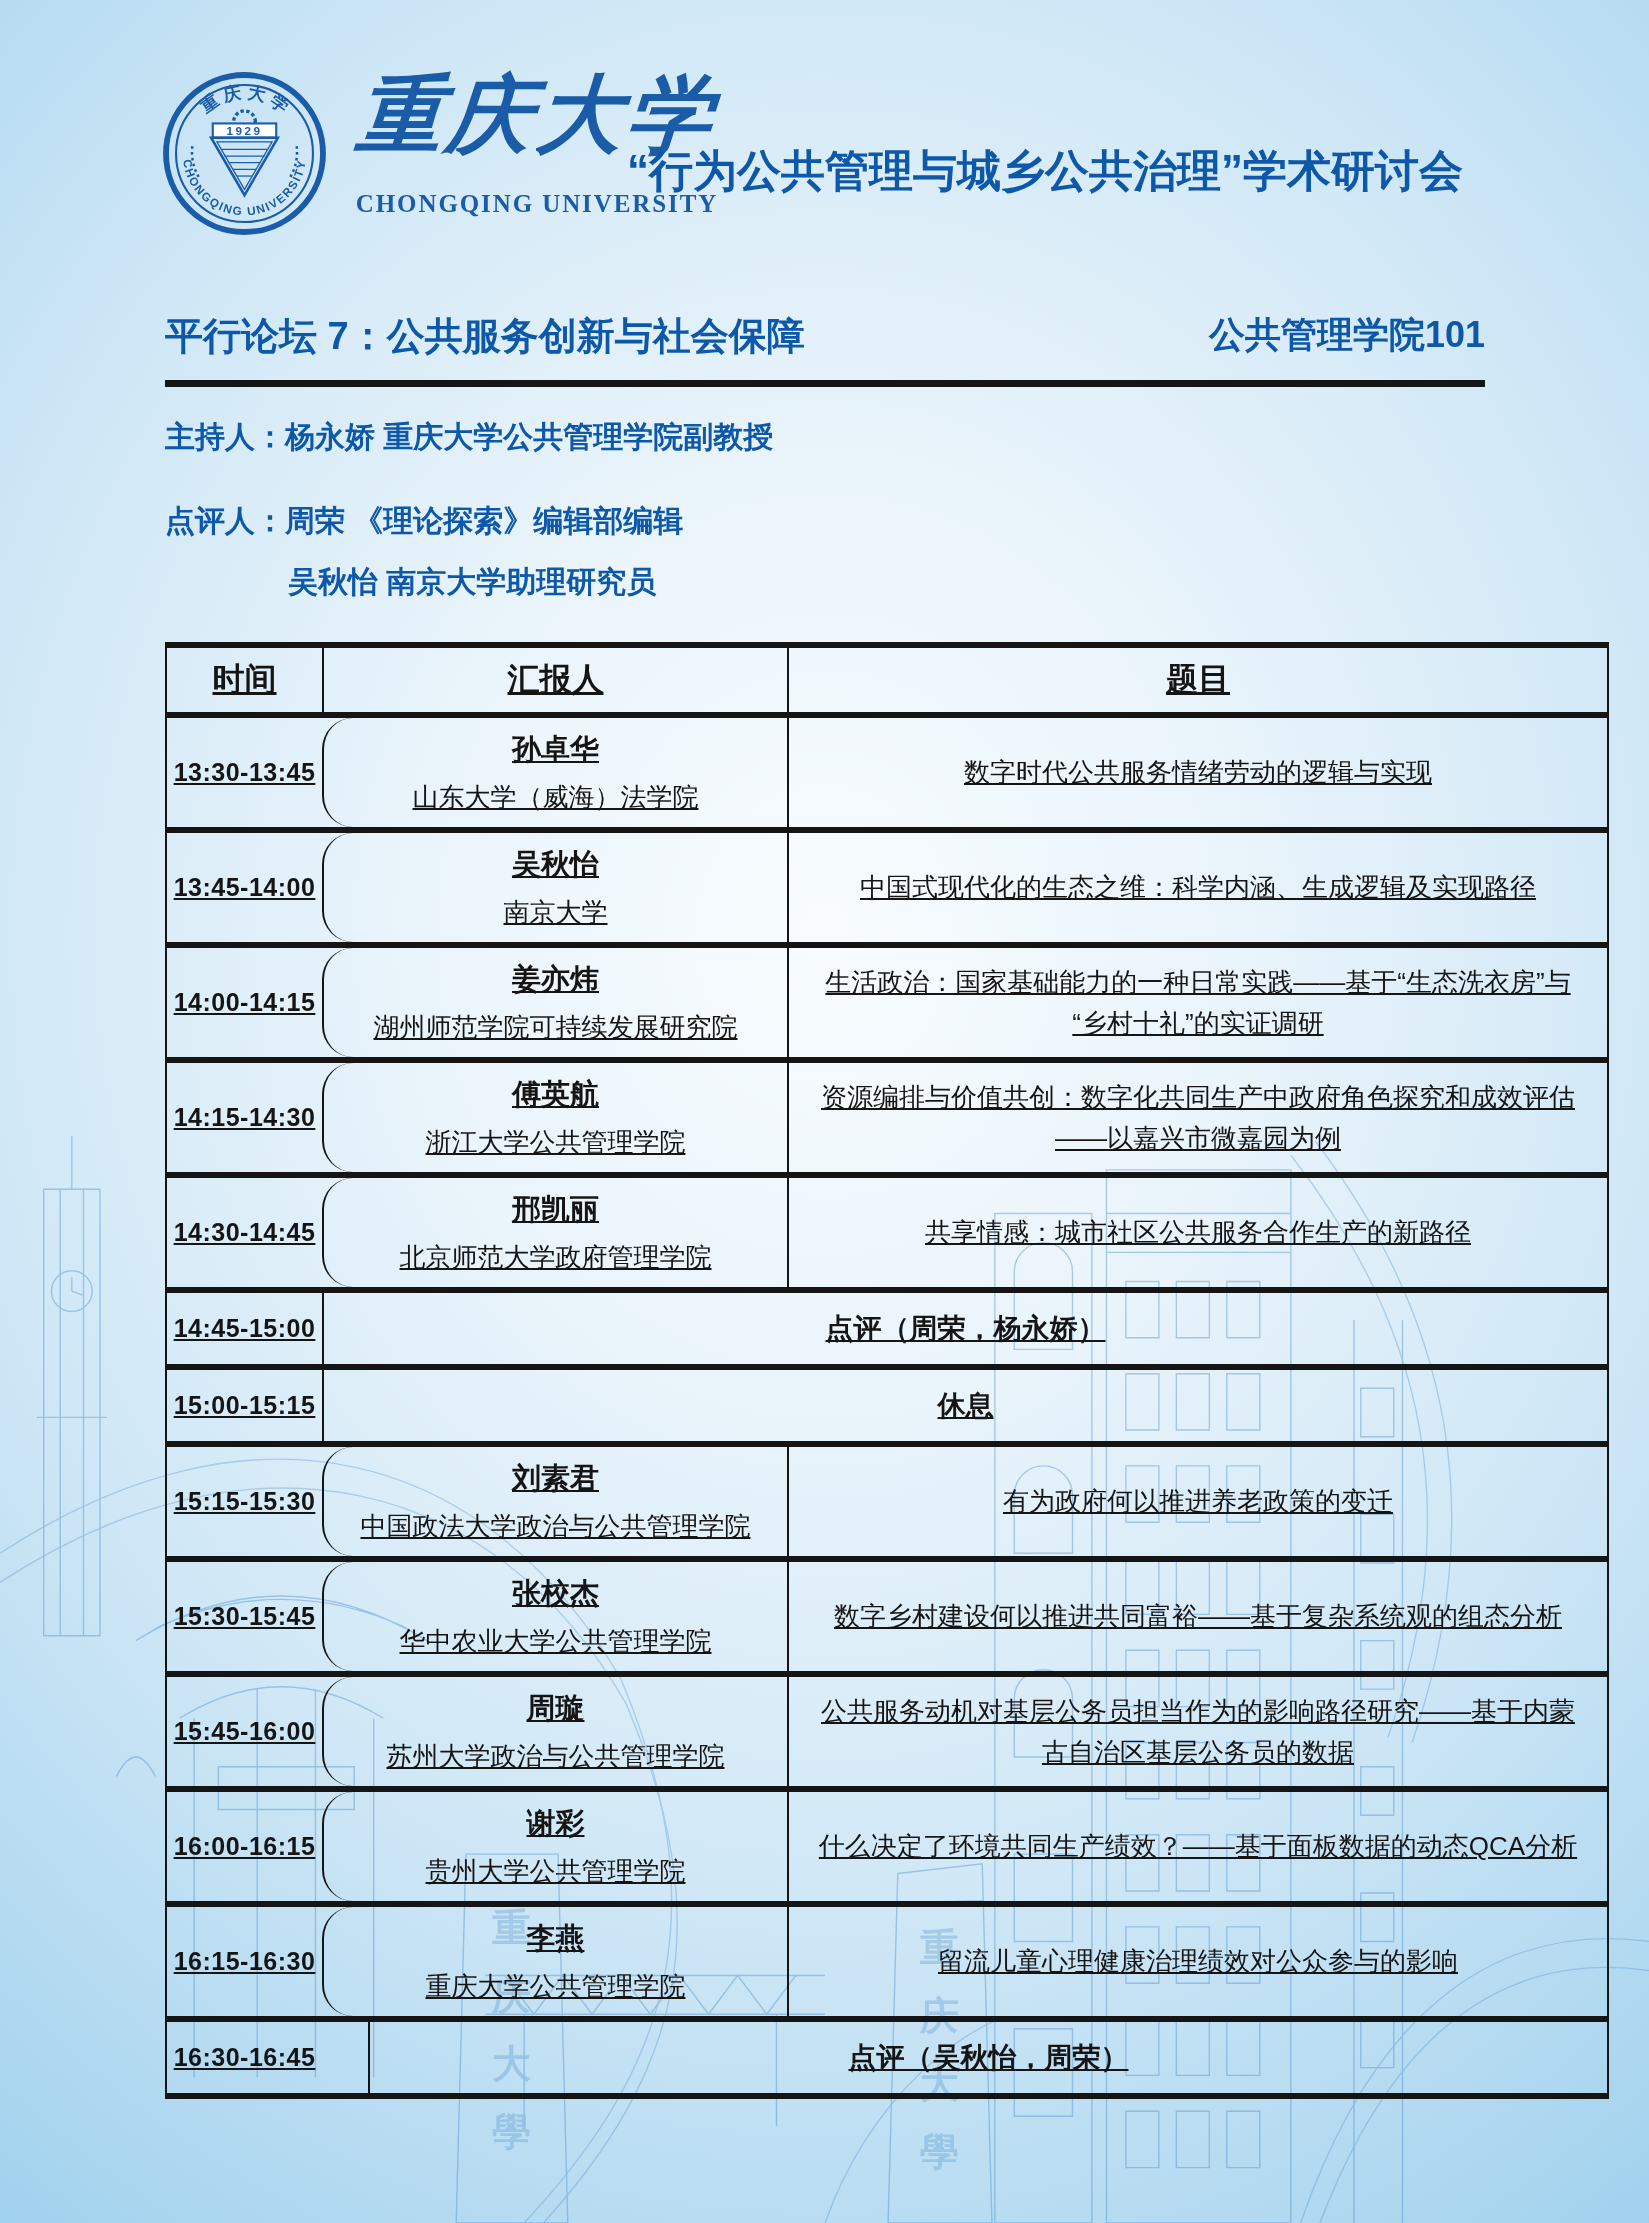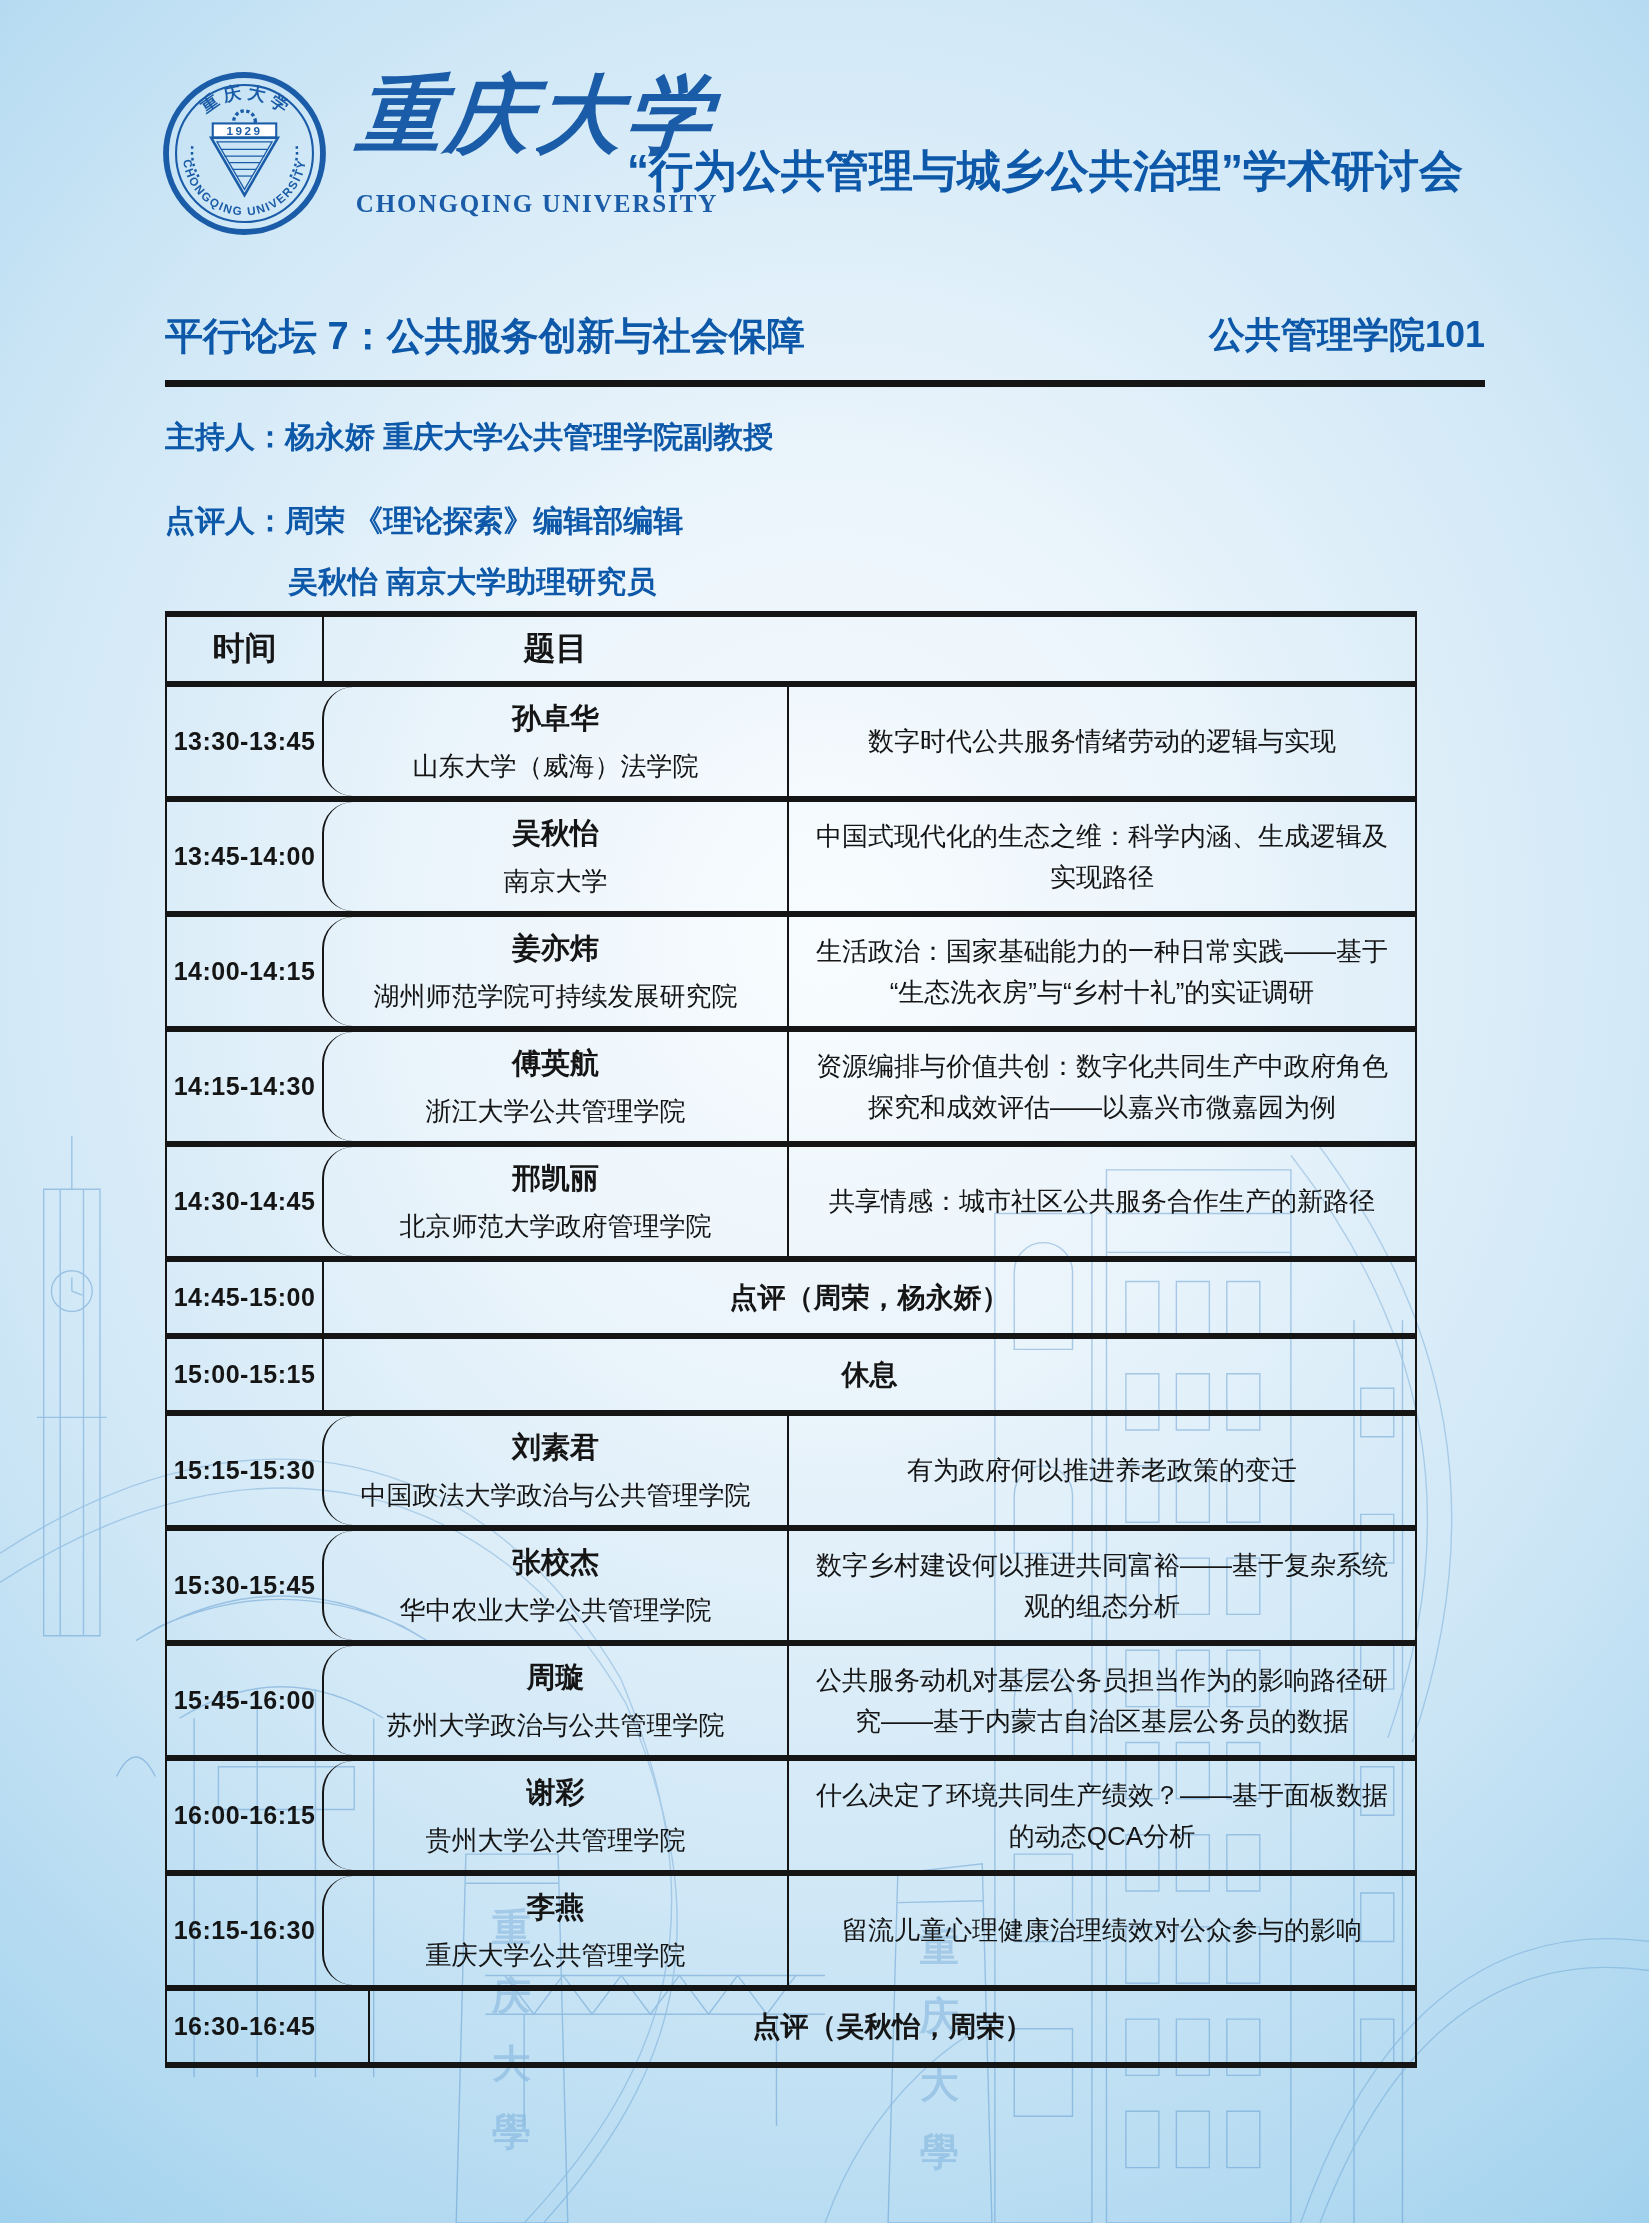--- a/index.html
+++ b/index.html
@@ -47,24 +47,25 @@
     position:absolute;left:165px;top:417px;
     font-size:30px;font-weight:800;color:#0d58a8;
   }
   .comm-block{
     position:absolute;left:165px;top:501px;
     font-size:30px;font-weight:800;color:#0d58a8;
   }
   .comm-line2{margin-top:20.4px;padding-left:123px;}
   
   .table{
-    position:absolute;left:165px;top:611px;width:1252px;
+    position:absolute;left:165px;top:642px;width:1444px;
     border:2.4px solid #151515;border-top-width:6.8px;border-bottom-width:6.8px;
     box-sizing:border-box;
     color:#151515;
+    text-decoration:underline;
   }
   .trow{display:grid;grid-template-columns:155px 465px 1fr;border-bottom:6.8px solid #151515;}
   .trow:last-child{border-bottom:none;gap:46px;}
   .trow.commentrow{grid-template-columns:155px 1fr;}
   .cell{display:flex;align-items:center;justify-content:center;box-sizing:border-box;}
   .cell + .cell{border-left:2.4px solid #151515;}
   .thead{min-height:64px;}
   .th{font-size:32px;font-weight:bold;}
   .trow.talk{min-height:109px;}
   .trow.commentrow{min-height:71px;}
@@ -239,20 +240,21 @@
   <div class="host-line"><span>主持人：</span><span>杨永娇 重庆大学公共管理学院副教授</span></div>
 
   <div class="comm-block">
     <div><span>点评人：</span><span>周荣 《理论探索》编辑部编辑</span></div>
     <div class="comm-line2"><span>吴秋怡 南京大学助理研究员</span></div>
   </div>
 
   <div class="table">
     <div class="trow thead">
       <div class="cell th">时间</div>
+      <div class="cell th">汇报人</div>
       <div class="cell th">题目</div>
     </div>
     <div id="tbody">
         <div class="trow talk">
           <div class="cell time">13:30-13:45</div>
           <div class="cell presenter">
             <div class="pname">孙卓华</div>
             <div class="paffil">山东大学（威海）法学院</div>
           </div>
           <div class="cell topic">数字时代公共服务情绪劳动的逻辑与实现</div>

